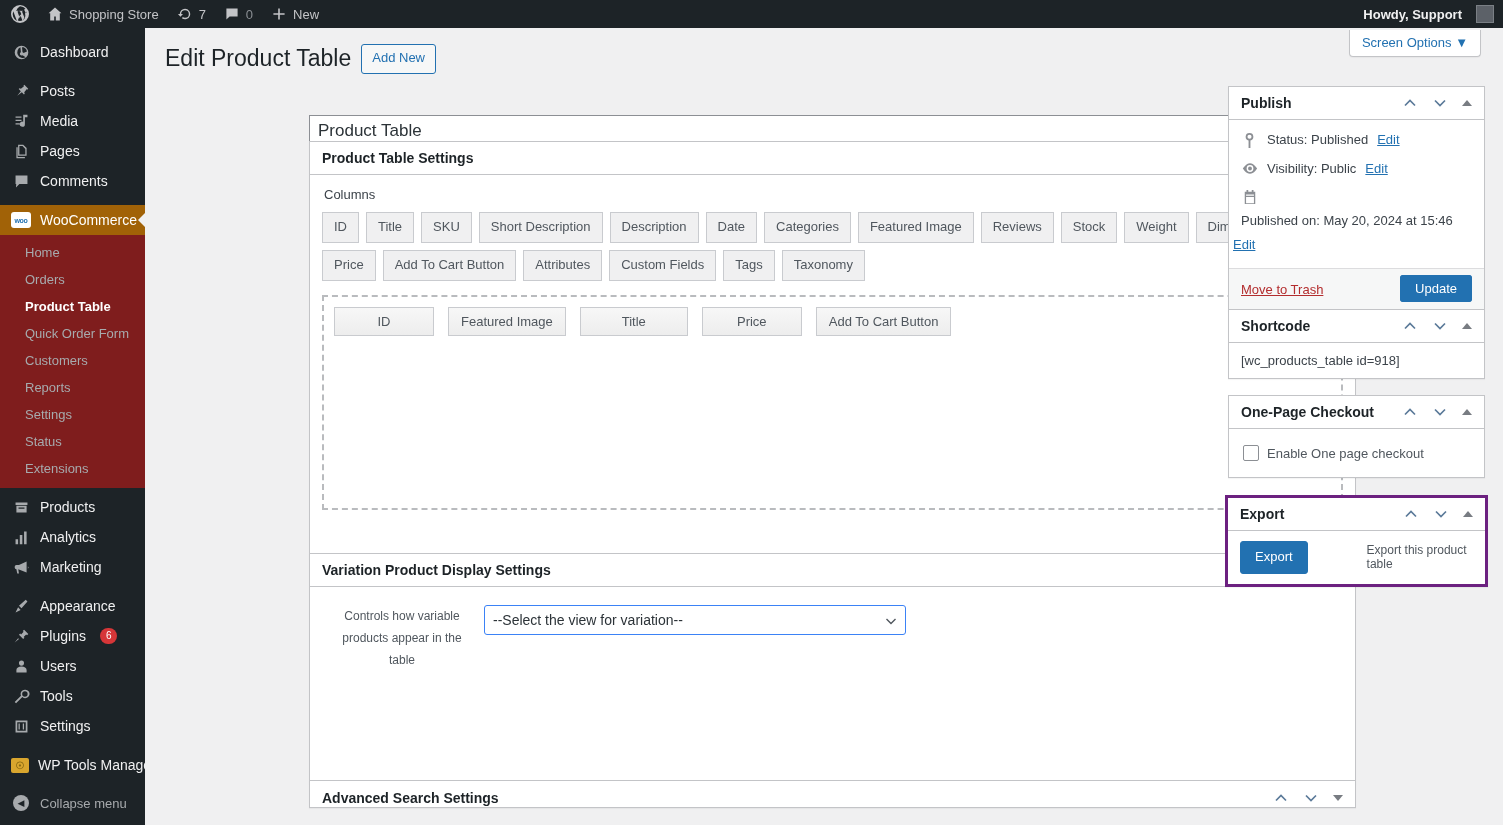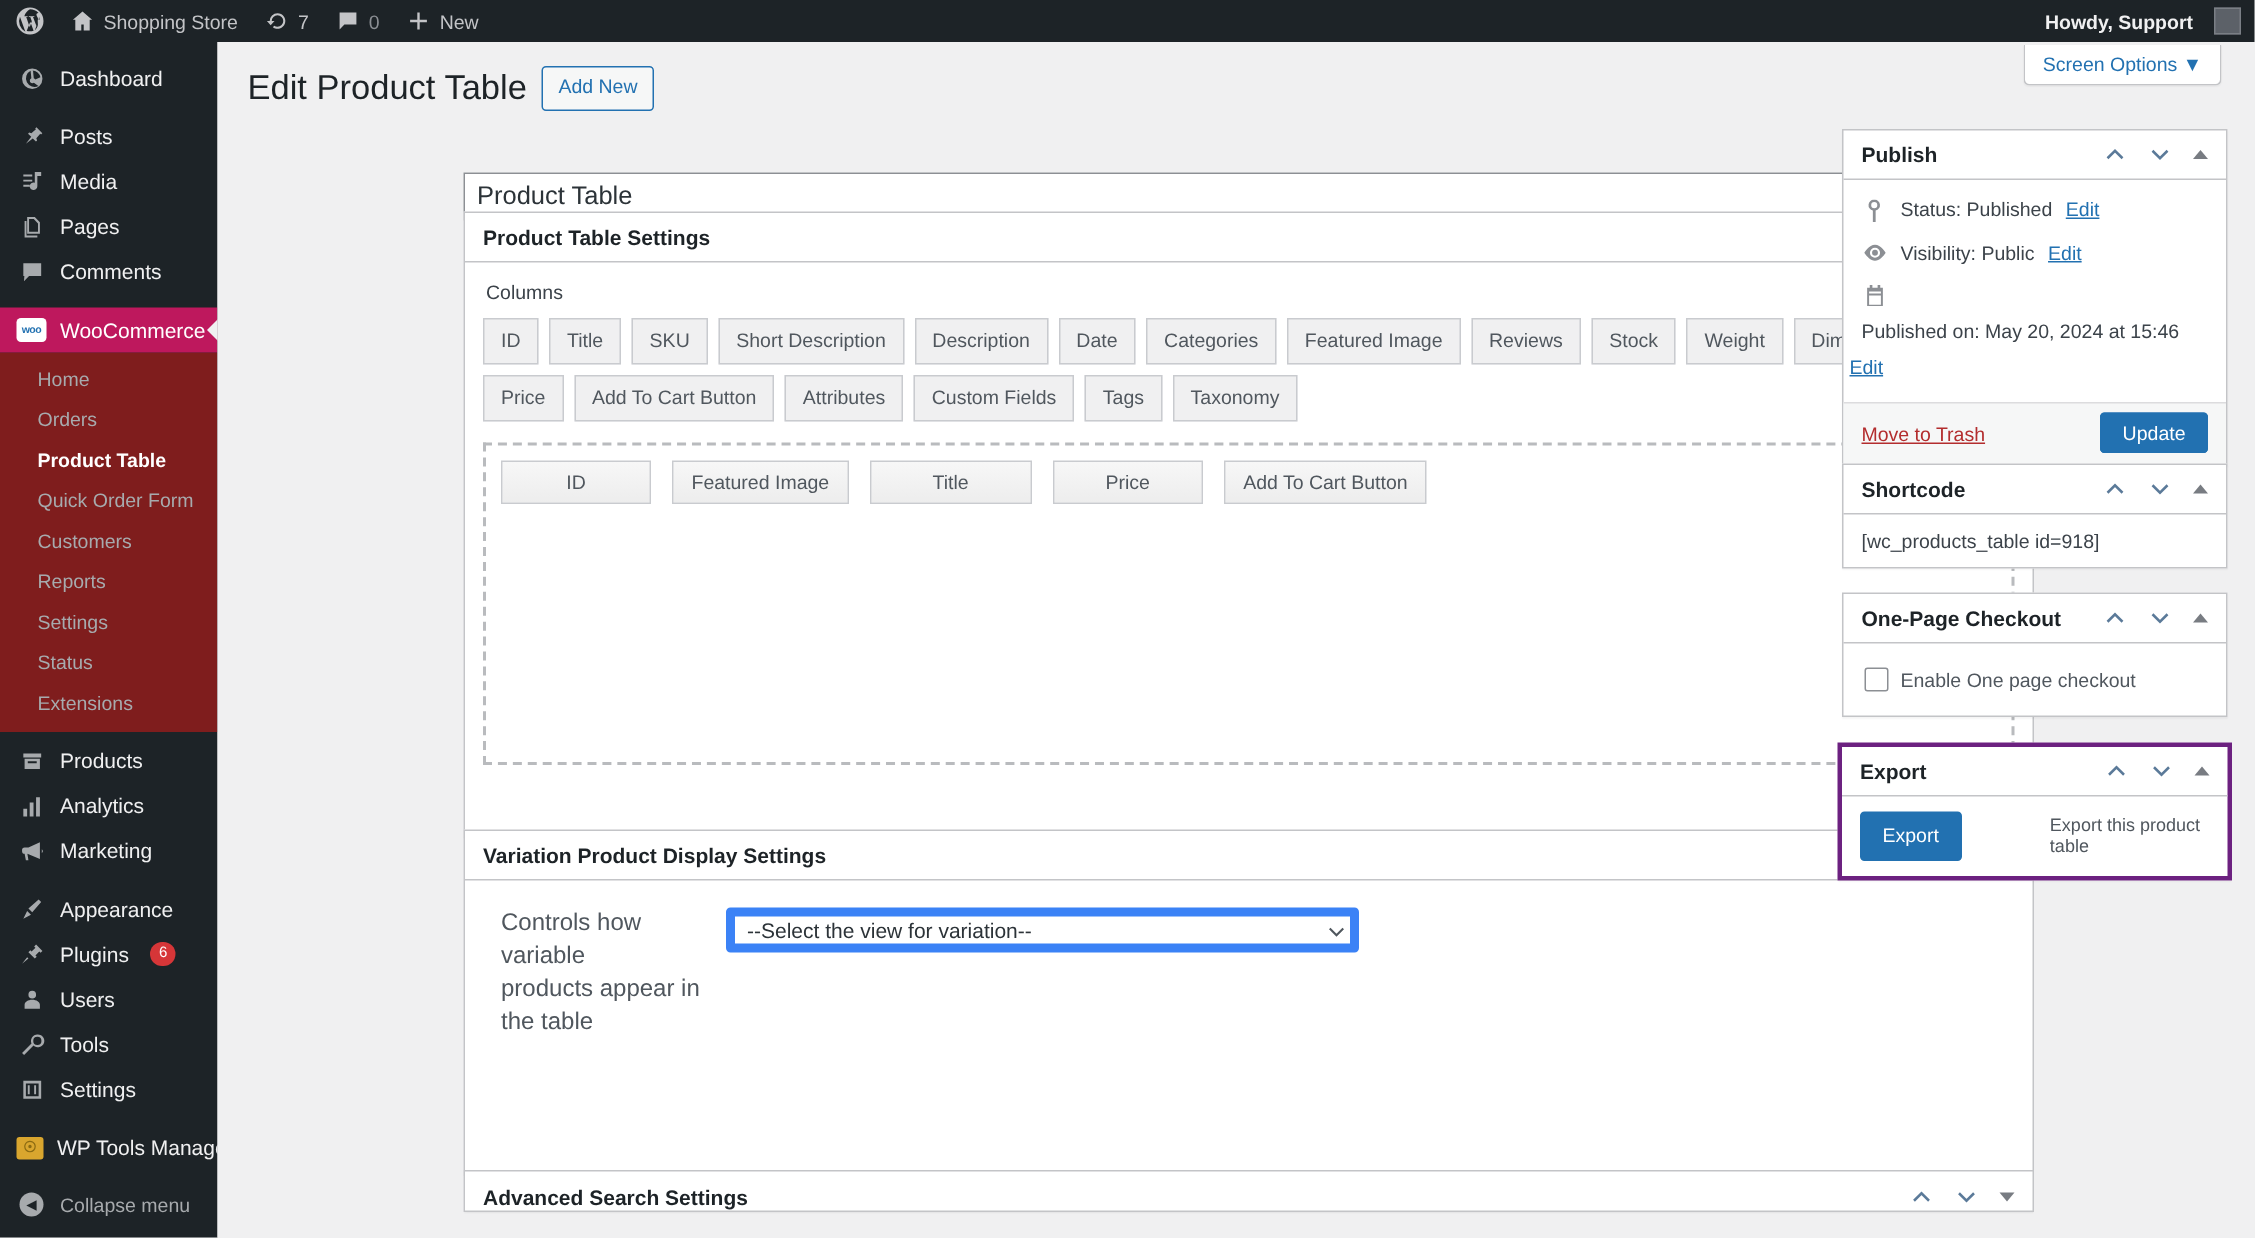--- a/index.html
+++ b/index.html
@@ -47,21 +47,21 @@
     color: #f0f0f1;
     font-size: 14px;
     overflow: hidden;
   }
   .menu-top {
     display: flex; align-items: center; gap: 9px;
     height: 30px; padding: 0 0 0 11px;
     color: #f0f0f1; white-space: nowrap;
   }
   .menu-top.current {
-    background: #be185d; color: #fff;
+    background: #a16207; color: #fff;
     position: relative;
   }
   .menu-top.current::after {
     content: ""; position: absolute; right: -1px; top: 50%;
     transform: translateY(-50%);
     border: 8px solid transparent; border-right-color: #f0f0f1;
   }
   .menu-top .mico { width: 20px; display: flex; justify-content: center; align-items:center; }
   .menu-top .mico svg { fill: #a7aaad; }
   .menu-gap { height: 9px; }
@@ -175,24 +175,24 @@
   }
   .dz-chip {
     background: linear-gradient(#f7f7f7,#ededed);
     border: 1px solid #c9cbcf;
     font-size: 13px; color: #50575e;
     padding: 6px 12px; text-align: center;
     min-width: 85px; white-space: nowrap;
   }
 
   .var-row { display: flex; align-items: flex-start; padding: 18px 0 0 24px; }
-  .var-desc { width: 150px; font-size: 16px; color: #50575e; line-height: 22px; text-align: left; padding-right: 14px; }
+  .var-desc { width: 150px; font-size: 12px; color: #50575e; line-height: 22px; text-align: center; padding-right: 14px; }
   .var-select {
     width: 422px; height: 30px;
-    border: 6px solid #3b82f6; border-radius: 3px;
+    border: 1px solid #3b82f6; border-radius: 3px;
     background: #fff; font-size: 14px; color: #2c3338;
     padding: 0 28px 0 8px;
     font-family: "Liberation Sans", sans-serif;
     appearance: none; -webkit-appearance: none;
   }
   .select-wrap { position: relative; display:inline-block; }
   .select-wrap .arrow {
     position: absolute; right: 9px; top: 10px; pointer-events: none;
   }
 

